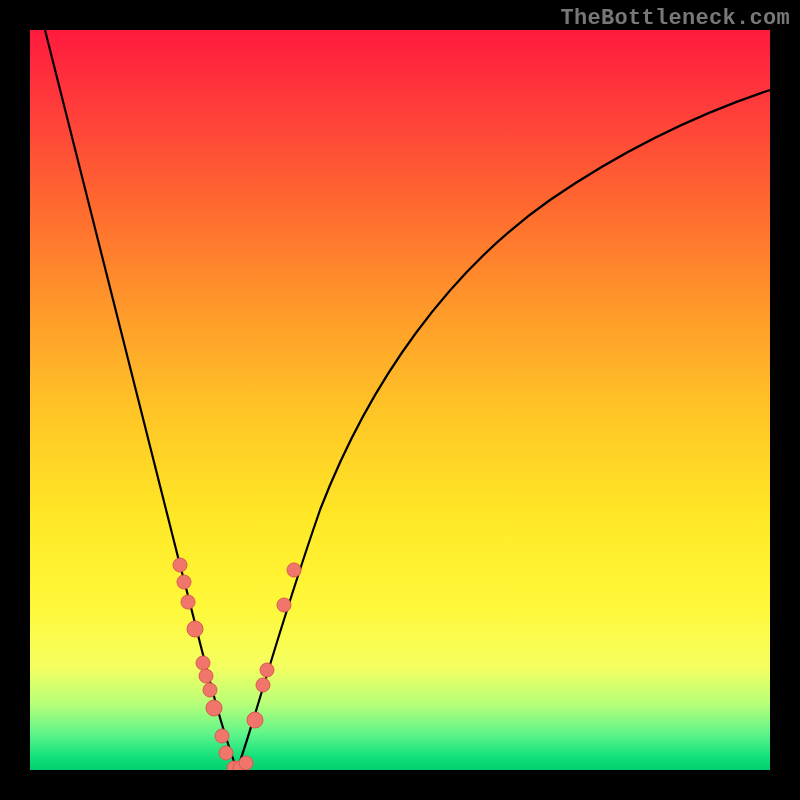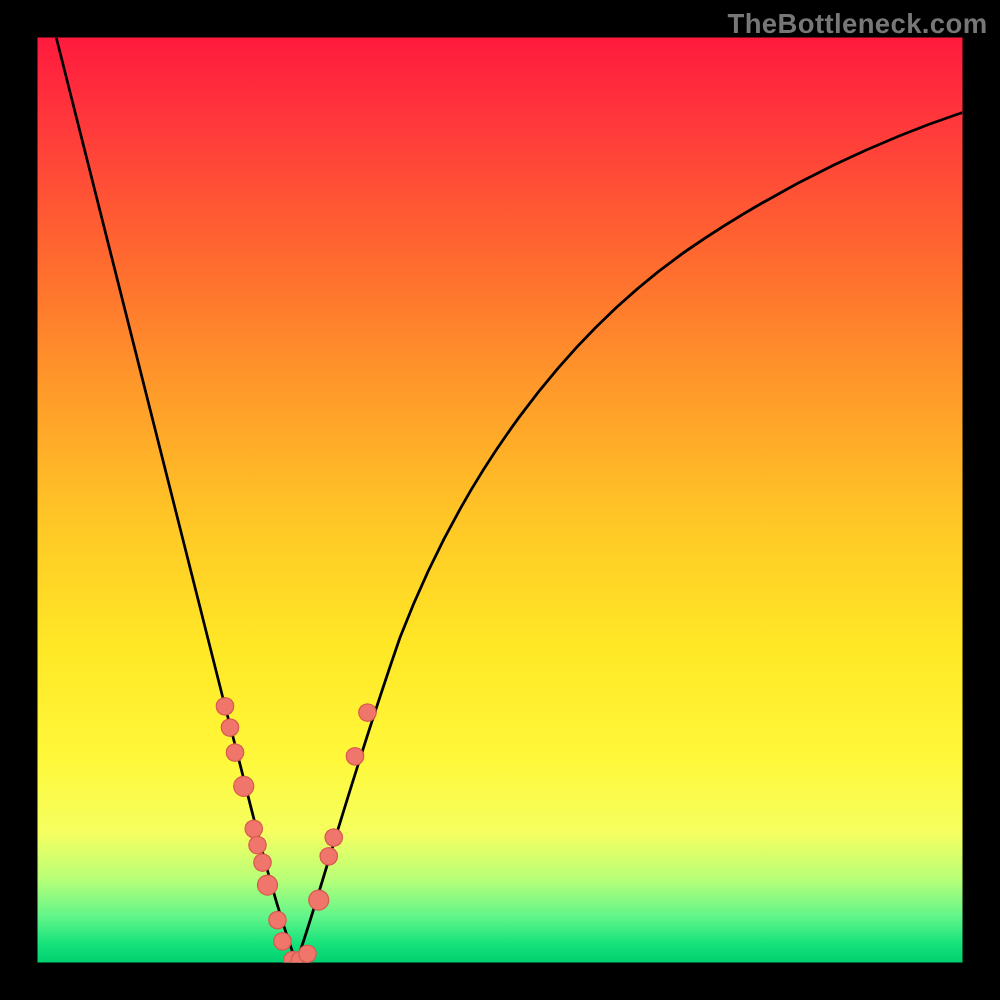--- a/index.html
+++ b/index.html
@@ -9,20 +9,21 @@
     height: 800px;
     overflow: hidden;
     background: #000;
     font-family: Arial, Helvetica, sans-serif;
   }
   .frame {
     position: relative;
     width: 800px;
     height: 800px;
     background: #000;
+    font-family: Liberation Mono, monospace;
   }
   .plot {
     position: absolute;
     left: 30px;
     top: 30px;
     width: 740px;
     height: 740px;
     background: linear-gradient(
       to bottom,
       #ff1a3e 0%,

